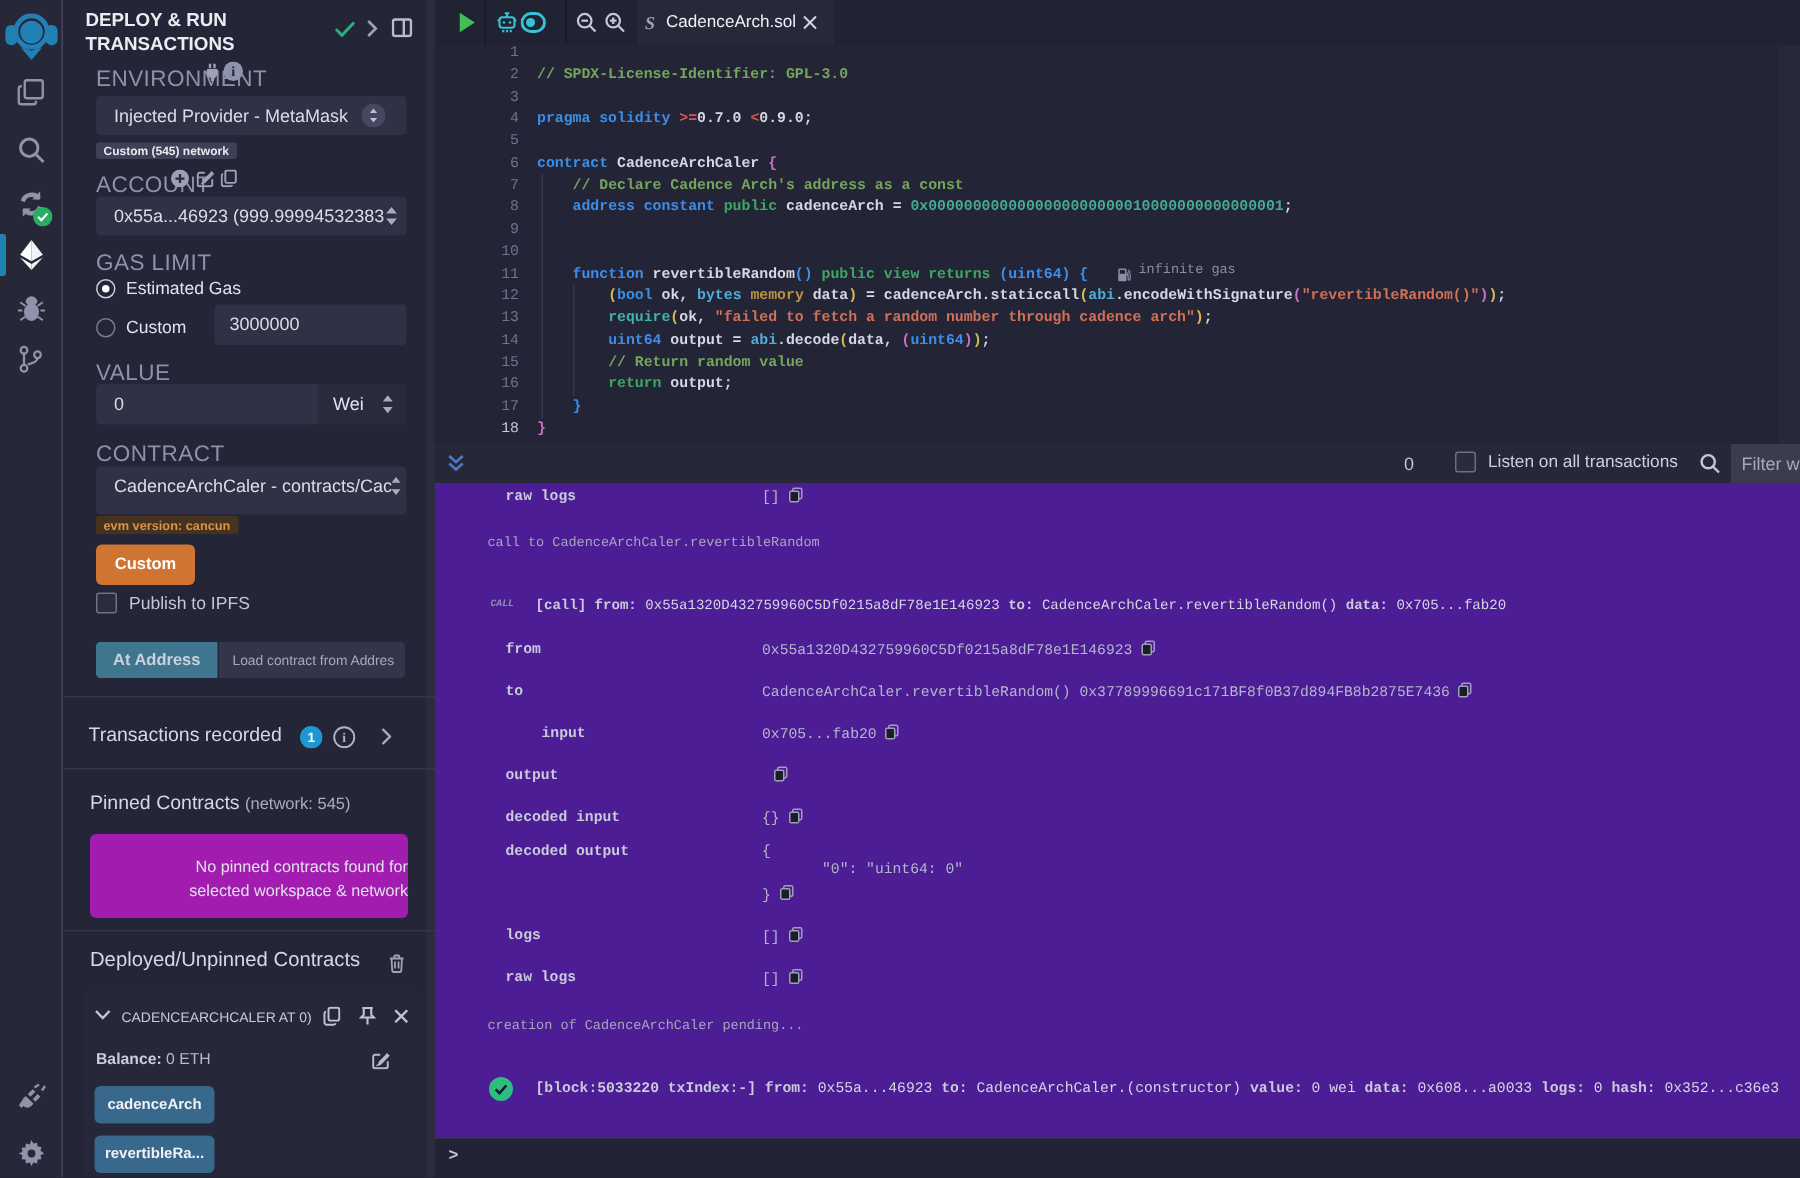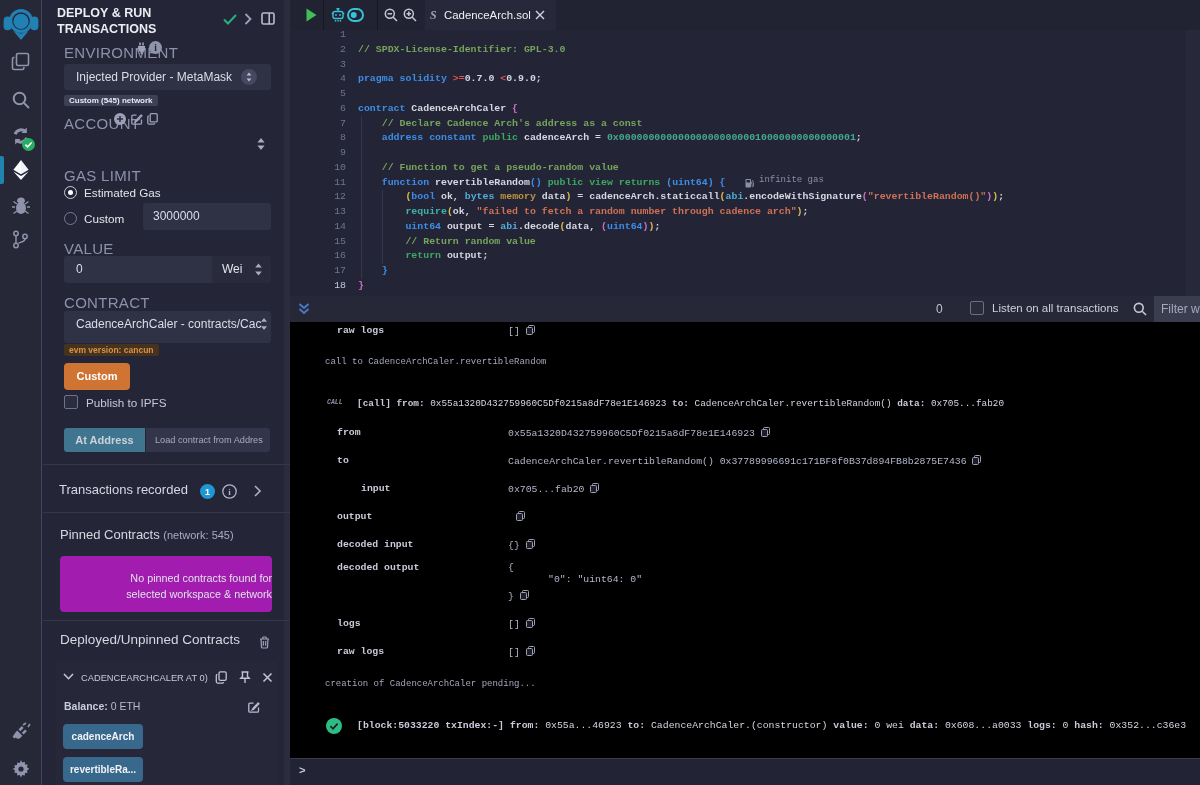--- a/index.html
+++ b/index.html
@@ -24,21 +24,21 @@
 .cm { color:#76a55c; } 
 .st { color:#cf7156; } 
 .cy { color:#4fadd8; } 
 .gd { color:#d7ba52; } 
 .mm { color:#bb943e; } 
 .pk { color:#ca70c6; } 
 .rd { color:#d7564e; } 
 .tq { color:#3fb3aa; } 
 
 #termbar { position:absolute; left:0; top:296px; width:910px; height:26px; background:#262838; }
-#terminal { position:absolute; left:0; top:322px; width:910px; height:436px; background:#000000; font-family:"Liberation Mono", monospace; color:#b4b7cb; font-size:9.8px; }
+#terminal { position:absolute; left:0; top:322px; width:910px; height:436px; background:#4c1d95; font-family:"Liberation Mono", monospace; color:#b4b7cb; font-size:9.8px; }
 #cliarea { position:absolute; left:0; top:758px; width:910px; height:27px; background:#222334; border-top:1px solid #3a3c4e; }
 .trow { position:absolute; white-space:pre; }
 .tlbl { font-weight:700; color:#c9cbdb; }
 .cpy { position:relative; display:inline-block; width:9px; height:10px; vertical-align:-1px; }
 .cpy::before { content:""; position:absolute; right:0; top:0; width:5px; height:6px; border:1px solid #9ea1b5; border-radius:1.5px; }
 .cpy::after { content:""; position:absolute; left:0; bottom:0; width:5px; height:6px; border:1px solid #9ea1b5; border-radius:1.5px; background:#1c1d2a; }
 </style>
 </head>
 <body>
 <div id="stage">
@@ -145,20 +145,21 @@
         <path d="M6 3 v6 M3 6 h6" stroke="#2a2c3e" stroke-width="1.5"></path>
       </svg>
     <svg class="abs" style="left:88px;top:113px" width="12" height="12" viewBox="0 0 12 12" fill="none" stroke="#9ea1b8" stroke-width="1.3">
         <path d="M10.5 6.5 v3.5 a1.2 1.2 0 0 1 -1.2 1.2 H2 A1.2 1.2 0 0 1 0.8 10 V3.4 A1.2 1.2 0 0 1 2 2.2 h3.5"></path>
         <path d="M4.6 7.6 L10.1 1.9 M10.1 1.9 l0.9 0.9 L5.5 8.4 l-1.3 .4z" stroke-width="1.2"></path>
       </svg>
     <svg class="abs" style="left:104px;top:113px" width="11" height="12" viewBox="0 0 11 12" fill="none" stroke="#9ea1b8" stroke-width="1.3">
         <rect x="3.2" y="0.7" width="7" height="8.2" rx="1"></rect>
         <path d="M1.8 3 a1.1 1.1 0 0 0 -1 1.1 v5.6 a1.4 1.4 0 0 0 1.4 1.4 h4.6 a1.1 1.1 0 0 0 1 -0.9"></path>
       </svg>
+    <div class="sel" style="left:21px;top:131px;width:207px;height:26px;line-height:26px;padding-left:12px;">0x55a...46923 (999.99994532383</div>
     <svg class="abs" style="left:213px;top:136px" width="10" height="16" viewBox="0 0 10 16">
         <path d="M5 2 L8.6 6.4 H1.4z M5 14 L1.4 9.6 h7.2z" fill="#a9acbf"></path>
       </svg>
 
     <div class="lbl" style="left:21px;top:167px;">GAS LIMIT</div>
     <div class="abs" style="left:20.5px;top:186px;width:13px;height:13px;border:1.3px solid #c9ccda;border-radius:50%;"></div>
     <div class="abs" style="left:24.5px;top:190px;width:5px;height:5px;background:#fff;border-radius:50%;"></div>
     <div class="abs" style="left:41px;top:186px;font-size:11.7px;color:#e3e4ec;">Estimated Gas</div>
     <div class="abs" style="left:20.5px;top:212px;width:13px;height:13px;border:1.3px solid #787c92;border-radius:50%;"></div>
     <div class="abs" style="left:41px;top:212px;font-size:11.7px;color:#e3e4ec;">Custom</div>
@@ -287,21 +288,20 @@
       <div class="ln" style="top:189.9px;">14</div>
       <div class="ln" style="top:204.6px;">15</div>
       <div class="ln" style="top:219.4px;">16</div>
       <div class="ln" style="top:234.2px;">17</div>
       <div class="ln" style="top:248.9px;color:#c6cade;">18</div>
       <div class="cl" style="top:12.8px;"><span class="cm">// SPDX-License-Identifier: GPL-3.0</span></div>
       <div class="cl" style="top:42.3px;"><span class="kb">pragma solidity </span><span class="rd">&gt;=</span>0.7.0 <span class="rd">&lt;</span>0.9.0;</div>
       <div class="cl" style="top:71.8px;"><span class="kb">contract</span> CadenceArchCaler <span class="pk">{</span></div>
       <div class="cl" style="top:86.6px;">    <span class="cm">// Declare Cadence Arch's address as a const</span></div>
       <div class="cl" style="top:101.3px;">    <span class="kb">address constant</span> <span class="kg">public</span> cadenceArch = <span style="color:#43ab8f">0x0000000000000000000000010000000000000001</span>;</div>
-      <div class="cl" style="top:130.8px;">    <span class="cm">// Function to get a pseudo-random value</span></div>
       <div class="cl" style="top:145.6px;">    <span class="kb">function</span> revertibleRandom<span class="kb">()</span> <span class="kg">public view returns</span> <span class="kb">(uint64) {</span></div>
       <div class="cl" style="top:160.4px;">        <span class="gd">(</span><span class="kb">bool</span> ok, <span class="cy">bytes</span> <span class="mm">memory</span> data<span class="gd">)</span> = cadenceArch.staticcall<span class="gd">(</span><span class="cy">abi</span>.encodeWithSignature<span class="pk">(</span><span class="st">"revertibleRandom()"</span><span class="pk">)</span><span class="gd">)</span>;</div>
       <div class="cl" style="top:175.1px;">        <span class="tq">require</span><span class="gd">(</span>ok, <span class="st">"failed to fetch a random number through cadence arch"</span><span class="gd">)</span>;</div>
       <div class="cl" style="top:189.9px;">        <span class="kb">uint64</span> output = <span class="cy">abi</span>.decode<span class="gd">(</span>data, <span class="pk">(</span><span class="kb">uint64</span><span class="pk">)</span><span class="gd">)</span>;</div>
       <div class="cl" style="top:204.6px;">        <span class="cm">// Return random value</span></div>
       <div class="cl" style="top:219.4px;">        <span class="kg">return</span> output;</div>
       <div class="cl" style="top:234.2px;">    <span class="kb">}</span></div>
       <div class="cl" style="top:248.9px;"><span class="pk">}</span></div>
       <svg class="abs" style="left:455px;top:148px" width="9" height="10" viewBox="0 0 9 10" fill="#8b8fa4">
           <rect x="0.5" y="1" width="5.5" height="8.5" rx="0.8"></rect>

